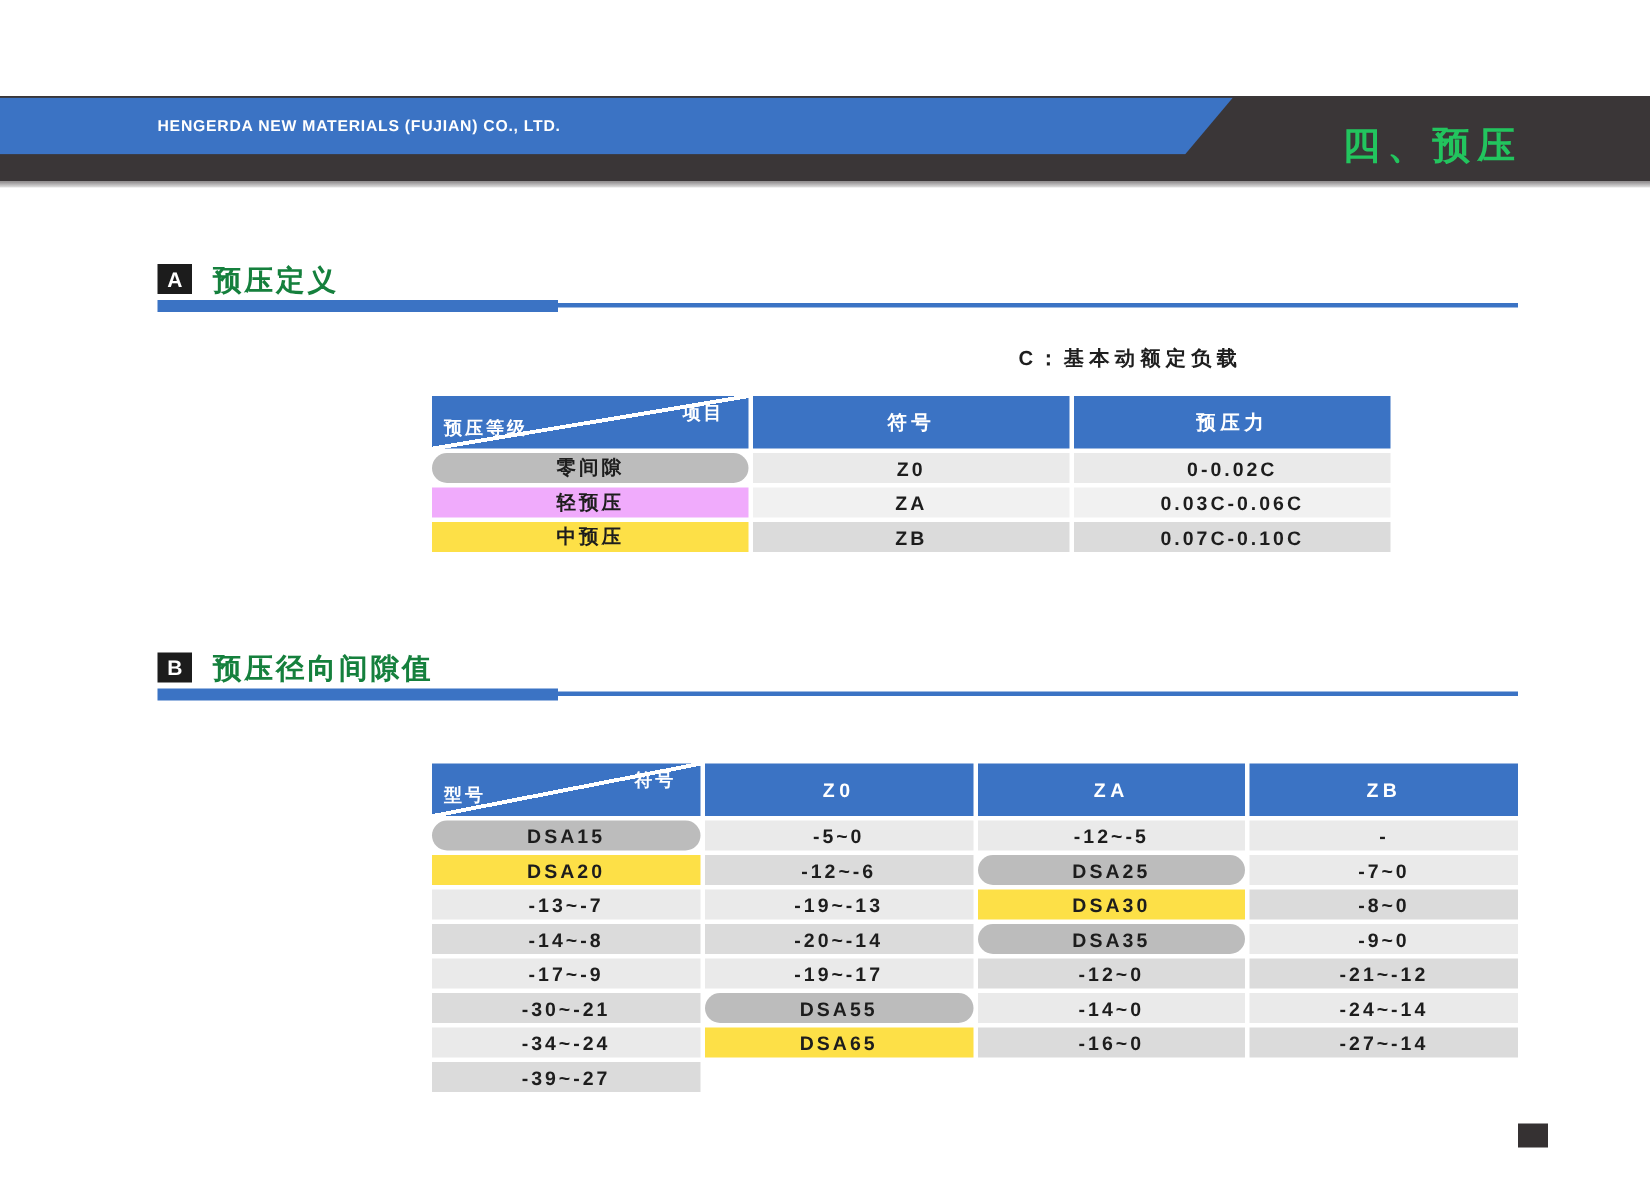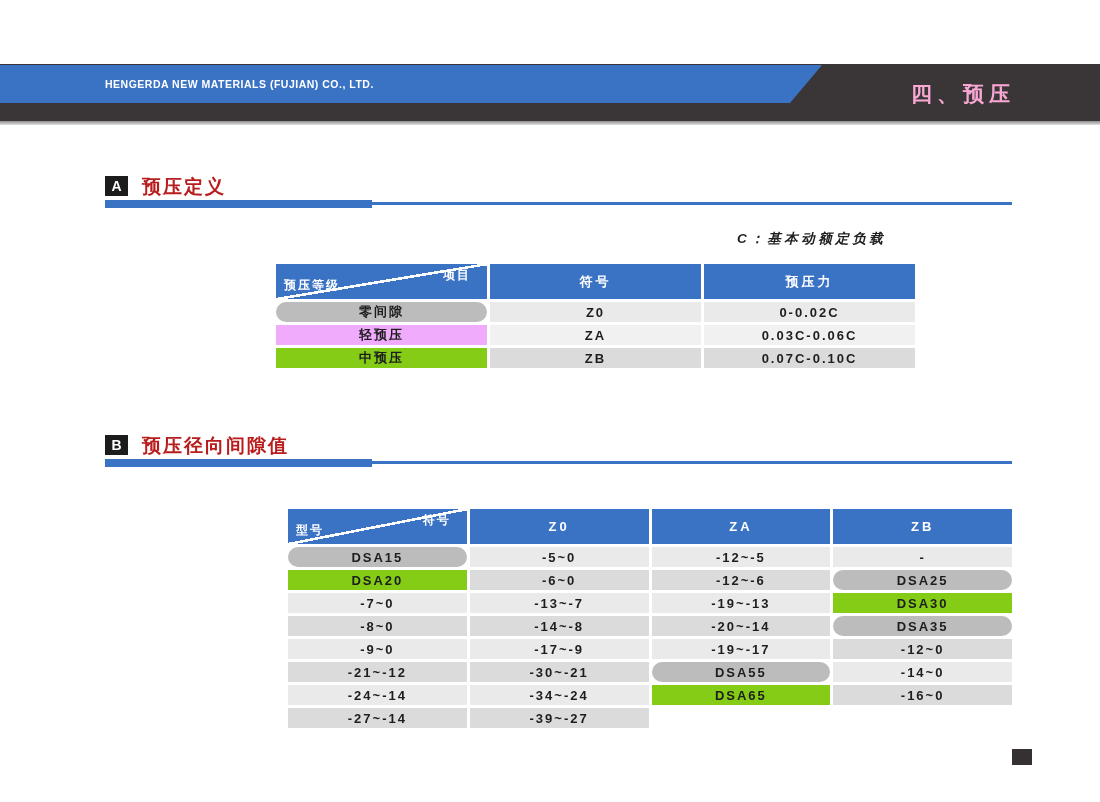--- a/index.html
+++ b/index.html
@@ -16,44 +16,44 @@
     background:linear-gradient(to bottom,#8e8b8c,#e3e3e3); }
   .blue-band {
     position:absolute; left:0; top:1px; width:822px; height:38px; background:#3b73c4;
     clip-path:polygon(0 0,100% 0,calc(100% - 32px) 100%,0 100%);
   }
   .company {
     position:absolute; left:105px; top:0; height:38px; line-height:38px;
     color:#ffffff; font-size:10.5px; font-weight:bold; letter-spacing:0.5px;
   }
   .chapter {
-    position:absolute; right:85px; top:16px; color:#f9a8d4;
-    font-size:21px; font-weight:bold; letter-spacing:5px; white-space:nowrap;
+    position:absolute; right:85px; top:16px; color:#22c55e;
+    font-size:25px; font-weight:bold; letter-spacing:5px; white-space:nowrap;
   }
 
   
   .sec-badge {
     position:absolute; width:23px; height:20px; background:#1c1c1c; color:#ffffff;
     font-size:14px; font-weight:bold; text-align:center; line-height:20px;
   }
   .sec-title {
-    position:absolute; color:#b91c1c; font-size:19px; font-weight:bold; letter-spacing:2px;
+    position:absolute; color:#15803d; font-size:19px; font-weight:bold; letter-spacing:2px;
     white-space:nowrap;
   }
   .ul-thick { position:absolute; left:105px; width:267px; height:8px; background:#3b73c4; }
   .ul-thin  { position:absolute; left:372px; width:640px; height:3px; background:#3b73c4; }
 
   .note {
     position:absolute; color:#1e1e1e; font-size:13.5px; font-weight:bold;
     letter-spacing:3.5px; white-space:nowrap;
   }
 
   
   .tbl { position:absolute; display:grid; gap:3px; }
-  .tbl-a { left:276px; top:252px; width:639px;
+  .tbl-a { left:288px; top:252px; width:639px;
     grid-template-columns:1fr 1fr 1fr; grid-template-rows:35px 20px 20px 20px; }
   .tbl-b { left:288px; top:497px; width:724px;
     grid-template-columns:1fr 1fr 1fr 1fr; grid-template-rows:35px repeat(8,20px); }
 
   .th {
     background:#3b73c4; color:#ffffff; font-size:13px; font-weight:bold;
     letter-spacing:3px; display:flex; align-items:center; justify-content:center;
   }
   .corner {
     position:relative;
@@ -65,21 +65,21 @@
   .corner .c-bottom { position:absolute; bottom:5px; left:8px; font-size:12px; letter-spacing:2px; }
 
   .td, .mc {
     display:flex; align-items:center; justify-content:center;
     font-size:13px; font-weight:bold; color:#1d1d1d; letter-spacing:2px; white-space:nowrap;
   }
   .td.odd  { background:#eaeaea; }
   .td.even { background:#dbdbdb; }
   .td.lite { background:#f1f1f1; }
   .mc.odd  { background:#bcbcbc;border-radius:10px; }
-  .mc.even { background:#84cc16; }
+  .mc.even { background:#fde047; }
   .mc.lite { background:#f0abfc; }
 
   .unit {
     position:absolute; right:88px; top:505px; color:#1d4ed8; font-size:13.5px;
     font-weight:bold; letter-spacing:3px; white-space:nowrap;text-align:right;
   }
 
   .page-num {
     position:absolute; left:1012px; top:737px; width:19px; height:16px;
     background:#353132; color:#ffffff; font-size:11px; font-weight:bold;
@@ -96,21 +96,21 @@
       <span class="company">HENGERDA NEW MATERIALS (FUJIAN) CO., LTD.</span>
     </div>
     <div class="chapter">四、预压</div>
   </div>
   <div class="bar-shadow"></div>
 
   <div class="sec-badge" style="left:105px; top:164px;">A</div>
   <div class="sec-title" style="left:142px; top:162px;">预压定义</div>
   <div class="ul-thick" style="top:188px;"></div>
   <div class="ul-thin" style="top:190px;"></div>
-  <div class="note" style="left:737px; top:218px;font-style:italic;">C：基本动额定负载</div>
+  <div class="note" style="left:679px; top:218px;">C：基本动额定负载</div>
 
   <div class="tbl tbl-a">
     <div class="th corner">
       <span class="c-top">项目</span>
       <span class="c-bottom">预压等级</span>
     </div>
     <div class="th">符号</div>
     <div class="th">预压力</div>
 
     <div class="mc odd">零间隙</div>
@@ -140,21 +140,20 @@
     <div class="th">Z0</div>
     <div class="th">ZA</div>
     <div class="th">ZB</div>
 
     <div class="mc odd">DSA15</div>
     <div class="td odd">-5~0</div>
     <div class="td odd">-12~-5</div>
     <div class="td odd">-</div>
 
     <div class="mc even">DSA20</div>
-    <div class="td even">-6~0</div>
     <div class="td even">-12~-6</div>
 
     <div class="mc odd">DSA25</div>
     <div class="td odd">-7~0</div>
     <div class="td odd">-13~-7</div>
     <div class="td odd">-19~-13</div>
 
     <div class="mc even">DSA30</div>
     <div class="td even">-8~0</div>
     <div class="td even">-14~-8</div>

